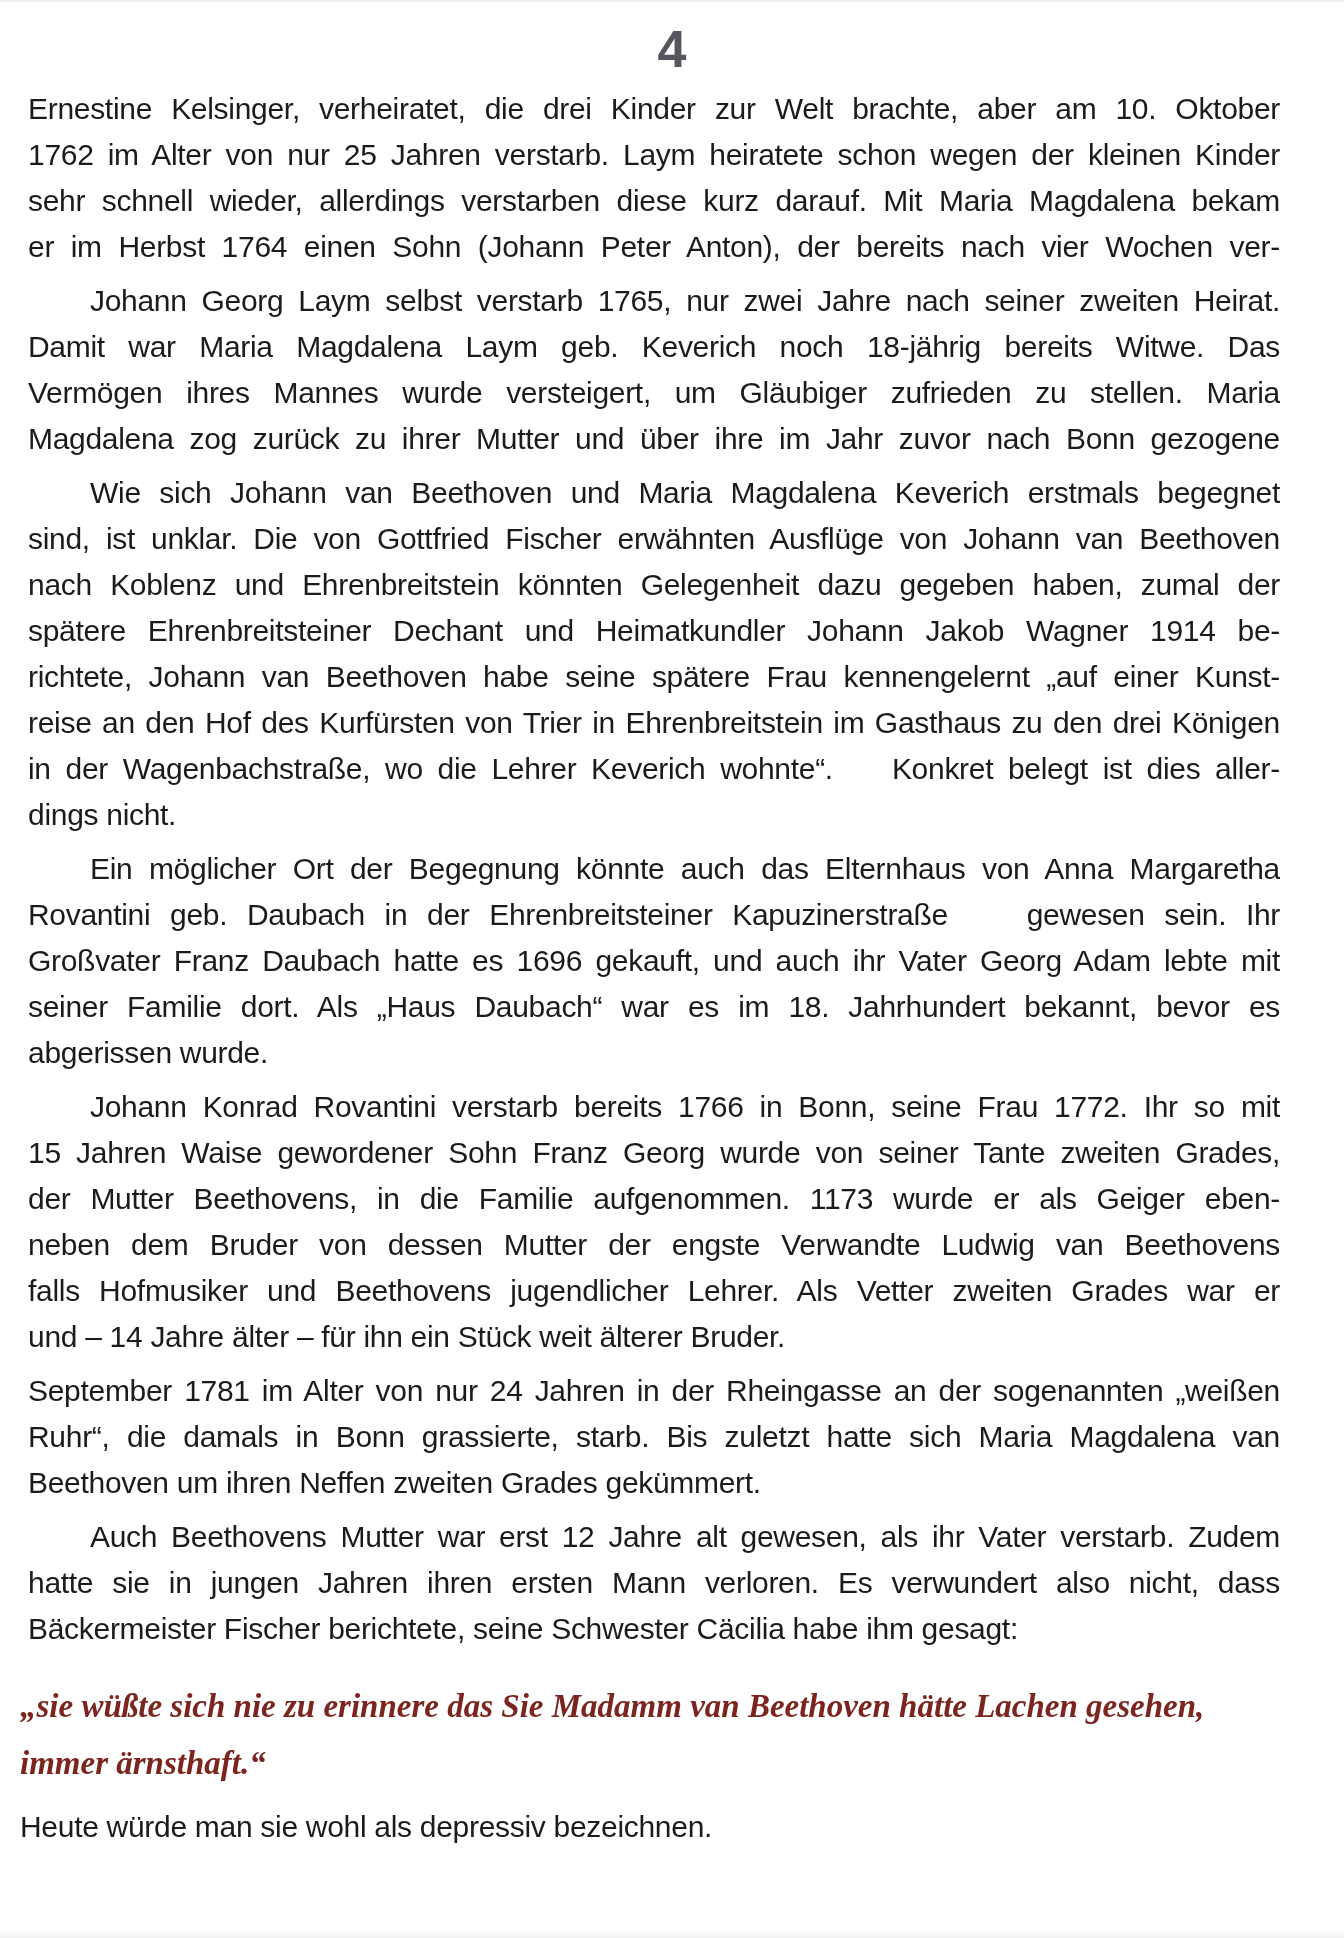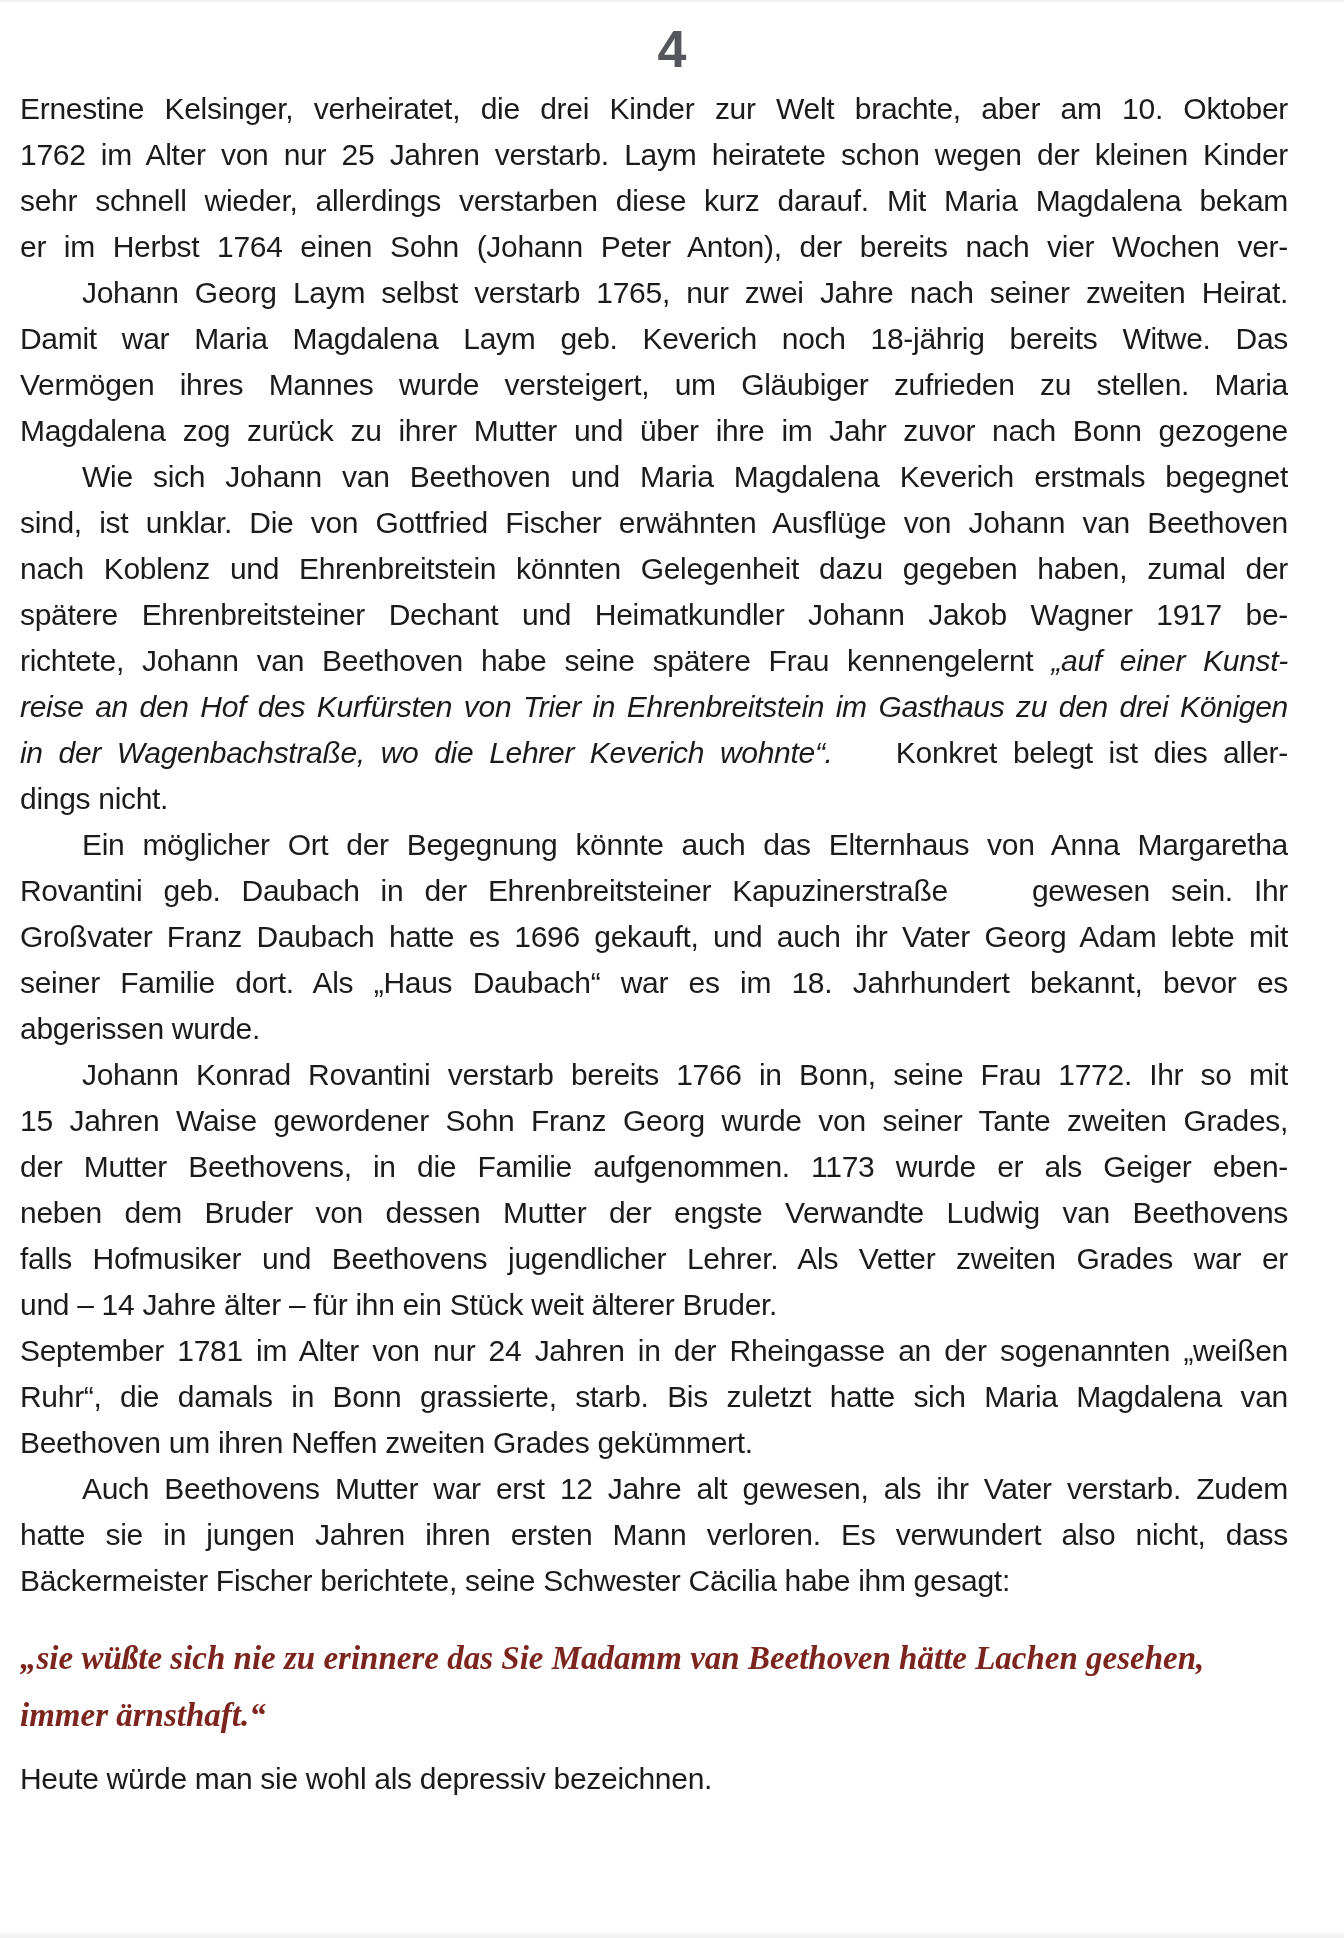--- a/index.html
+++ b/index.html
@@ -18,35 +18,35 @@
     font-size:52px;
     font-weight:700;
     line-height:54px;
     color:var(--number-color,#55575c);
   }
   .content{
     padding-left:20px;
     padding-right:56px; 
     margin-top:10px;
   }
-  .para{margin:0;}
+  .para{margin:8px;}
   .line{
     font-size:30px;
     line-height:46px;
     height:46px;
     overflow:hidden;
     letter-spacing:-0.3px;
     white-space:normal;
   }
   .line.j{
     text-align:justify;
     text-align-last:justify;
   }
   .line.ind{padding-left:62px;}
-  .it{font-style:italic;}
+  .it{}
   .quote-block{margin-top:26px;}
   .quote-line{
     font-family:"Liberation Serif","DejaVu Serif",serif;
     font-style:italic;
     font-weight:700;
     font-size:33px;
     line-height:57px;
     height:57px;
     overflow:hidden;
     color:var(--quote-color,#7c241e);
@@ -86,21 +86,21 @@
       <div class="para">
         <div class="line j ind"><span>Johann Georg Laym selbst verstarb 1765, nur zwei Jahre nach seiner zweiten Heirat.</span></div>
         <div class="line j"><span>Damit war Maria Magdalena Laym geb. Keverich noch 18-jährig bereits Witwe. Das</span></div>
         <div class="line j"><span>Vermögen ihres Mannes wurde versteigert, um Gläubiger zufrieden zu stellen. Maria</span></div>
         <div class="line j"><span>Magdalena zog zurück zu ihrer Mutter und über ihre im Jahr zuvor nach Bonn gezogene</span></div>
       </div>
       <div class="para">
         <div class="line j ind"><span>Wie sich Johann van Beethoven und Maria Magdalena Keverich erstmals begegnet</span></div>
         <div class="line j"><span>sind, ist unklar. Die von Gottfried Fischer erwähnten Ausflüge von Johann van Beethoven</span></div>
         <div class="line j"><span>nach Koblenz und Ehrenbreitstein könnten Gelegenheit dazu gegeben haben, zumal der</span></div>
-        <div class="line j"><span>spätere Ehrenbreitsteiner Dechant und Heimatkundler Johann Jakob Wagner 1917 be-</span></div>
+        <div class="line j"><span>spätere Ehrenbreitsteiner Dechant und Heimatkundler Johann Jakob Wagner 1914 be-</span></div>
         <div class="line j"><span>richtete, Johann van Beethoven habe seine spätere Frau kennengelernt </span><span class="it">„auf einer Kunst-</span></div>
         <div class="line j"><span class="it">reise an den Hof des Kurfürsten von Trier in Ehrenbreitstein im Gasthaus zu den drei Königen</span></div>
         <div class="line j"><span class="it">in der Wagenbachstraße, wo die Lehrer Keverich wohnte“.</span><span>&nbsp;&nbsp;&nbsp; Konkret belegt ist dies aller-</span></div>
         <div class="line"><span>dings nicht.</span></div>
       </div>
       <div class="para">
         <div class="line j ind"><span>Ein möglicher Ort der Begegnung könnte auch das Elternhaus von Anna Margaretha</span></div>
         <div class="line j"><span>Rovantini geb. Daubach in der Ehrenbreitsteiner Kapuzinerstraße&nbsp;&nbsp;&nbsp; gewesen sein. Ihr</span></div>
         <div class="line j"><span>Großvater Franz Daubach hatte es 1696 gekauft, und auch ihr Vater Georg Adam lebte mit</span></div>
         <div class="line j"><span>seiner Familie dort. Als „Haus Daubach“ war es im 18. Jahrhundert bekannt, bevor es</span></div>

